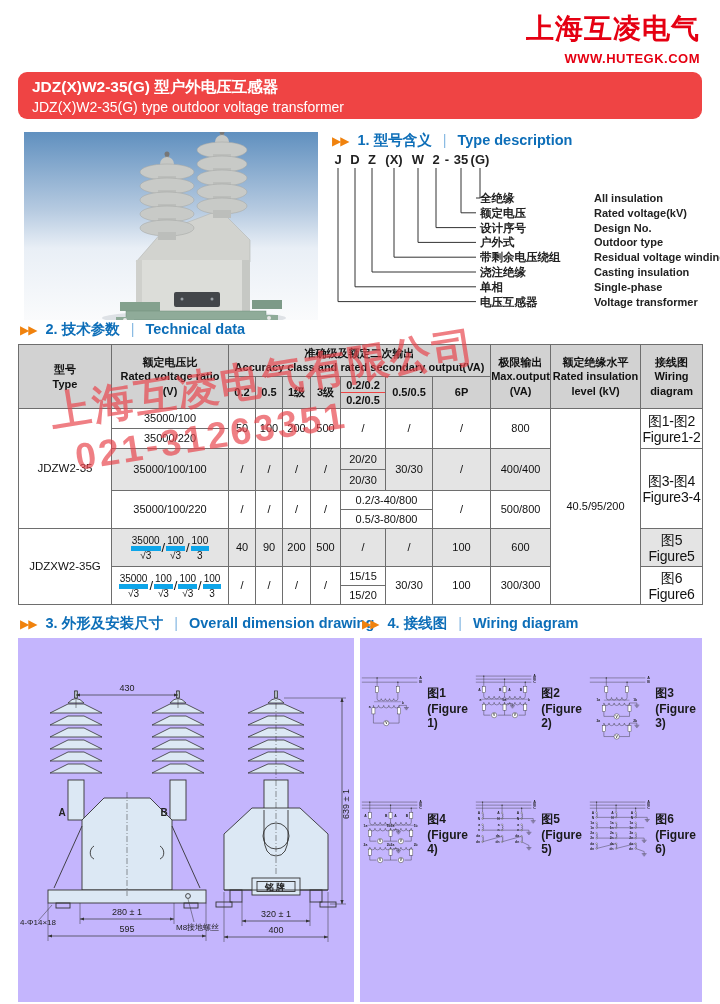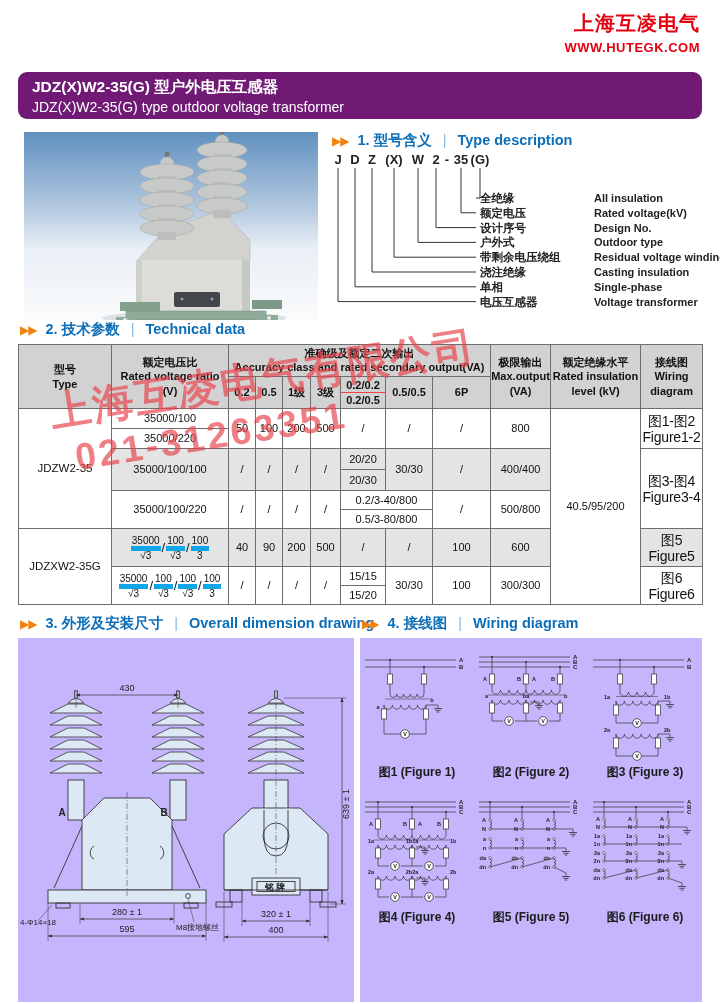--- a/index.html
+++ b/index.html
@@ -1,23 +1,23 @@
 <!DOCTYPE html>
 <html><head>
 <meta charset="utf-8">
 <style>
   html,body{margin:0;padding:0;background:#fff;}
   .page{position:relative;width:720px;height:1004px;background:#fff;overflow:hidden;
         font-family:"Liberation Sans","DejaVu Sans",sans-serif;color:#111;}
   
   .logo{position:absolute;top:10px;right:20px;text-align:right;color:#e50012;}
-  .logo .name{font-size:20px;font-weight:bold;letter-spacing:1px;}
+  .logo .name{font-size:28px;font-weight:bold;letter-spacing:1px;}
   .logo .site{font-size:13px;font-weight:bold;margin-top:3px;letter-spacing:.5px;}
   
-  .title-bar{position:absolute;left:18px;top:72px;width:684px;height:47px;background:#701a75;
+  .title-bar{position:absolute;left:18px;top:72px;width:684px;height:47px;background:#ef4444;
              border-radius:9px;color:#fff;padding:5px 8px 0 14px;box-sizing:border-box;}
   .title-bar .zh{font-size:15.5px;font-weight:bold;}
   .title-bar .en{font-size:14px;margin-top:1px;}
   
   .photo{position:absolute;left:24px;top:132px;width:294px;height:188px;}
   
   .sec-head{position:absolute;font-size:14.5px;font-weight:bold;color:#0d6eb8;white-space:nowrap;}
   .sec-head .arr{color:#f0820d;font-size:12px;margin-right:5px;letter-spacing:-1px;}
   .sec-head .sep{color:#86b8e2;font-weight:normal;margin:0 7px;}
   #sec1{left:332px;top:131px;}
@@ -41,21 +41,21 @@
   
   .wm{position:absolute;left:46px;top:386px;transform:rotate(-9deg);transform-origin:left top;
       color:rgba(232,66,74,.68);font-weight:bold;pointer-events:none;z-index:5;white-space:nowrap;}
   .wm .l1{font-size:41px;letter-spacing:2px;}
   .wm .l2{font-size:37px;margin:0 0 0 18px;letter-spacing:3px;}
   
   .panel{position:absolute;top:638px;height:364px;background:#c4b5fd;}
   #panel-dim{left:18px;width:336px;}
   #panel-wire{left:360px;width:342px;}
   .fig-grid{position:absolute;left:0;top:12px;width:342px;display:flex;flex-wrap:wrap;}
-  .fig-cell{width:114px;display:flex;flex-direction:column;align-items:center;}
+  .fig-cell{width:114px;display:flex;flex-direction:row;align-items:center;}
   .fig-cell:nth-child(n+4){margin-top:14px;}
   .fig-cap{font-size:12px;font-weight:bold;color:#1b1b1b;margin-top:2px;}
   svg text{font-family:"Liberation Sans","DejaVu Sans",sans-serif;}
 </style>
 </head>
 <body>
 
 <div class="page">
 
   <div class="logo">

